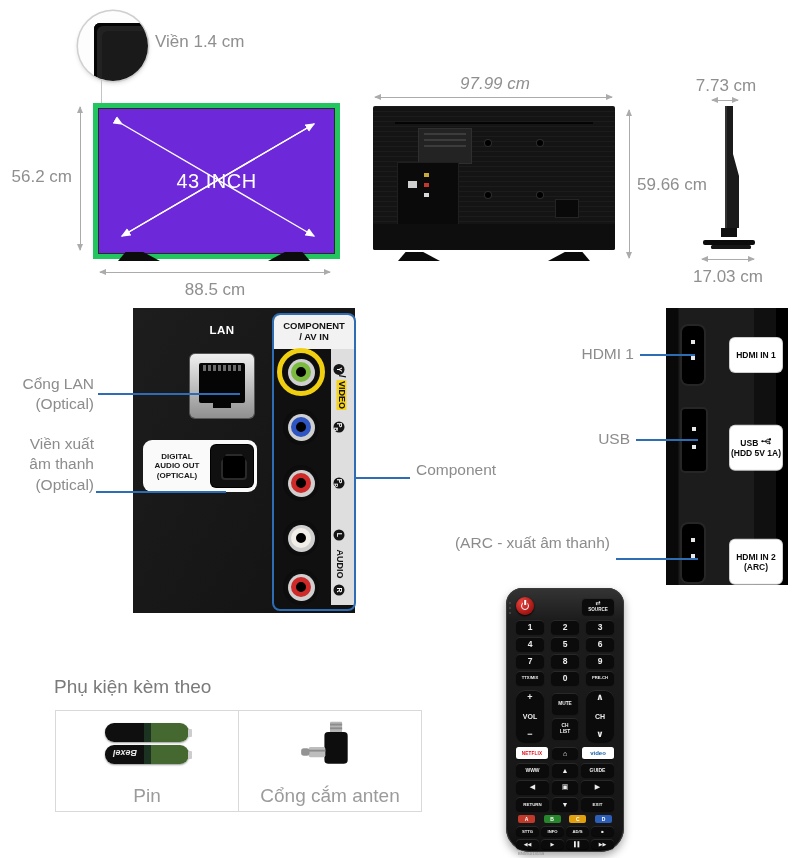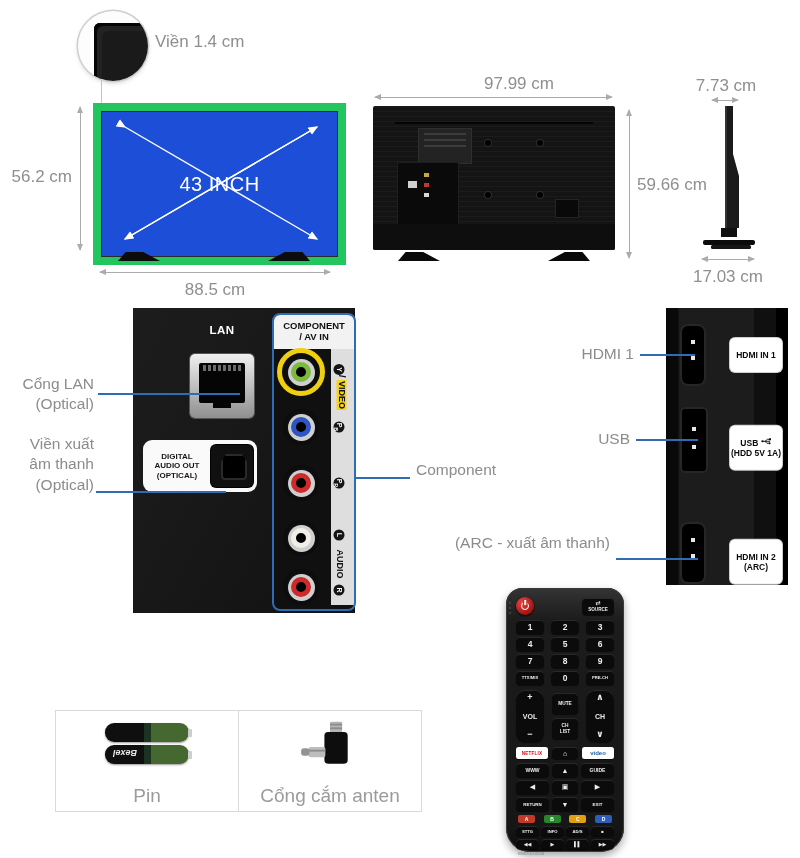--- a/index.html
+++ b/index.html
@@ -12,21 +12,21 @@
   .dimh::after{content:"";position:absolute;right:-1px;top:-3px;border:3.5px solid transparent;border-right:0;border-left:7px solid #ababab;}
   .dimv{position:absolute;width:1px;background:#ababab;}
   .dimv::before{content:"";position:absolute;top:-1px;left:-3px;border:3.5px solid transparent;border-top:0;border-bottom:7px solid #ababab;}
   .dimv::after{content:"";position:absolute;bottom:-1px;left:-3px;border:3.5px solid transparent;border-bottom:0;border-top:7px solid #ababab;}
   .dimlabel{position:absolute;color:#8f8f8f;font-size:17px;}
   .c{text-align:center;} .r{text-align:right;}
   
   .callout{position:absolute;color:#8c8c8c;font-size:15.5px;line-height:1.32;}
   .cline{position:absolute;height:2px;background:#2e6db4;}
   
-  .tvfront{position:absolute;left:93px;top:103px;width:237px;height:146px;background:#1d4ed8;border:8px solid #22c55e;box-shadow:0 0 0 1px #2a2a2a inset;}
+  .tvfront{position:absolute;left:93px;top:103px;width:237px;height:146px;background:#6d28d9;border:5px solid #22c55e;box-shadow:0 0 0 1px #2a2a2a inset;}
   .tvfront .diag{position:absolute;left:0;top:0;}
   .tvfront .inch{position:absolute;left:0;top:0;width:100%;height:100%;display:flex;align-items:center;justify-content:center;color:#fff;font-size:20px;letter-spacing:.5px;}
   .foot{position:absolute;background:#0c0c0c;height:9px;width:42px;}
   .footL{clip-path:polygon(18% 0,60% 0,100% 100%,0 100%);}
   .footR{clip-path:polygon(40% 0,82% 0,100% 100%,0 100%);}
   
   .tvback{position:absolute;left:373px;top:106px;width:242px;height:144px;background:#141414;background-image:repeating-linear-gradient(180deg,rgba(255,255,255,.035) 0 1px,transparent 1px 5px);border-radius:2px;}
   .tvback .vent{position:absolute;left:22px;top:16px;width:198px;height:2px;background:#040404;}
   .tvback .sticker{position:absolute;left:45px;top:22px;width:52px;height:34px;background:#232323;border:1px solid #2f2f2f;}
   .tvback .sticker i{display:block;height:2px;background:#3c3c3c;margin:4px 5px 0 5px;}
@@ -150,21 +150,21 @@
     <div class="vesa" style="left:112px;top:34px;"></div>
     <div class="vesa" style="left:164px;top:34px;"></div>
     <div class="vesa" style="left:112px;top:86px;"></div>
     <div class="vesa" style="left:164px;top:86px;"></div>
     <div class="jack19"></div>
     <div class="band"></div>
   </div>
   <div class="foot footL" style="left:398px;top:252px;background:#0a0a0a;"></div>
   <div class="foot footR" style="left:548px;top:252px;background:#0a0a0a;"></div>
   <div class="dimh" style="left:375px;top:97px;width:237px;"></div>
-  <div class="dimlabel c" style="left:469px;top:74px;width:100px;">97.99 cm</div>
+  <div class="dimlabel c" style="left:445px;top:74px;width:100px;font-style:italic;">97.99 cm</div>
   <div class="dimv" style="left:629px;top:110px;height:148px;"></div>
   <div class="dimlabel" style="left:637px;top:175px;">59.66 cm</div>
 
   <svg class="abs" style="left:698px;top:102px;" width="64" height="152">
     <polygon points="27,4 35,4 35,52 41,74 41,126 27,126" fill="#1b1b1b"></polygon>
     <polygon points="27,4 29,4 29,126 27,126" fill="#333"></polygon>
     <rect x="23" y="126" width="16" height="9" fill="#101010"></rect>
     <rect x="5" y="138" width="52" height="5" rx="2" fill="#0b0b0b"></rect>
     <rect x="13" y="143" width="40" height="4" rx="1.5" fill="#161616"></rect>
   </svg>
@@ -284,20 +284,21 @@
   <div class="cline" style="left:640px;top:354px;width:55px;"></div>
 
   <div class="callout r" style="left:534px;top:429px;width:96px;">USB</div>
   <div class="cline" style="left:636px;top:439px;width:62px;"></div>
 
   <div class="callout r" style="left:414px;top:533px;width:196px;">
     <div>(ARC - xuất âm thanh)</div>
   </div>
   <div class="cline" style="left:616px;top:558px;width:82px;"></div>
 
+  <div class="acc-title">Phụ kiện kèm theo</div>
   <div class="acc-table">
     <div class="acc-cell">
       <div style="display:flex;flex-direction:column;gap:3px;margin-top:4px;">
         <div class="bat"></div>
         <div class="bat">
             <span class="brand">Bexel</span>
           </div>
       </div>
       <div class="acc-label">Pin</div>
     </div>

